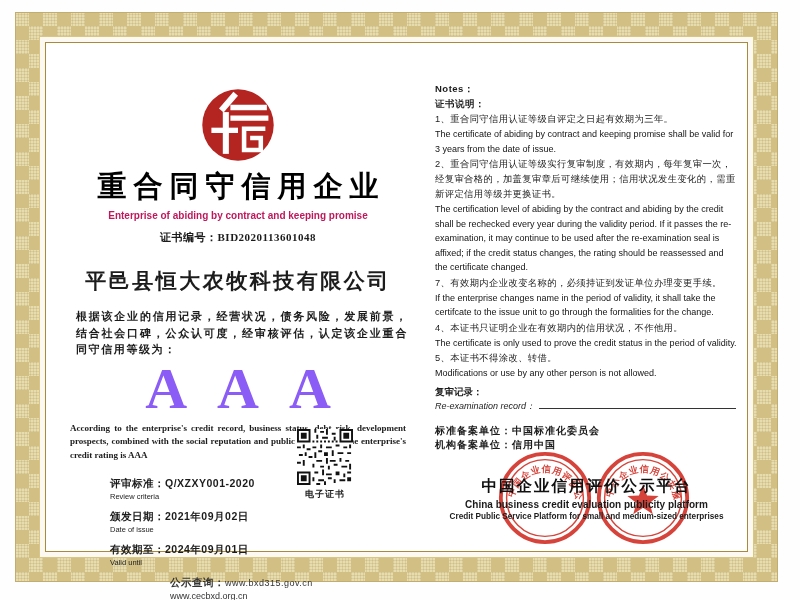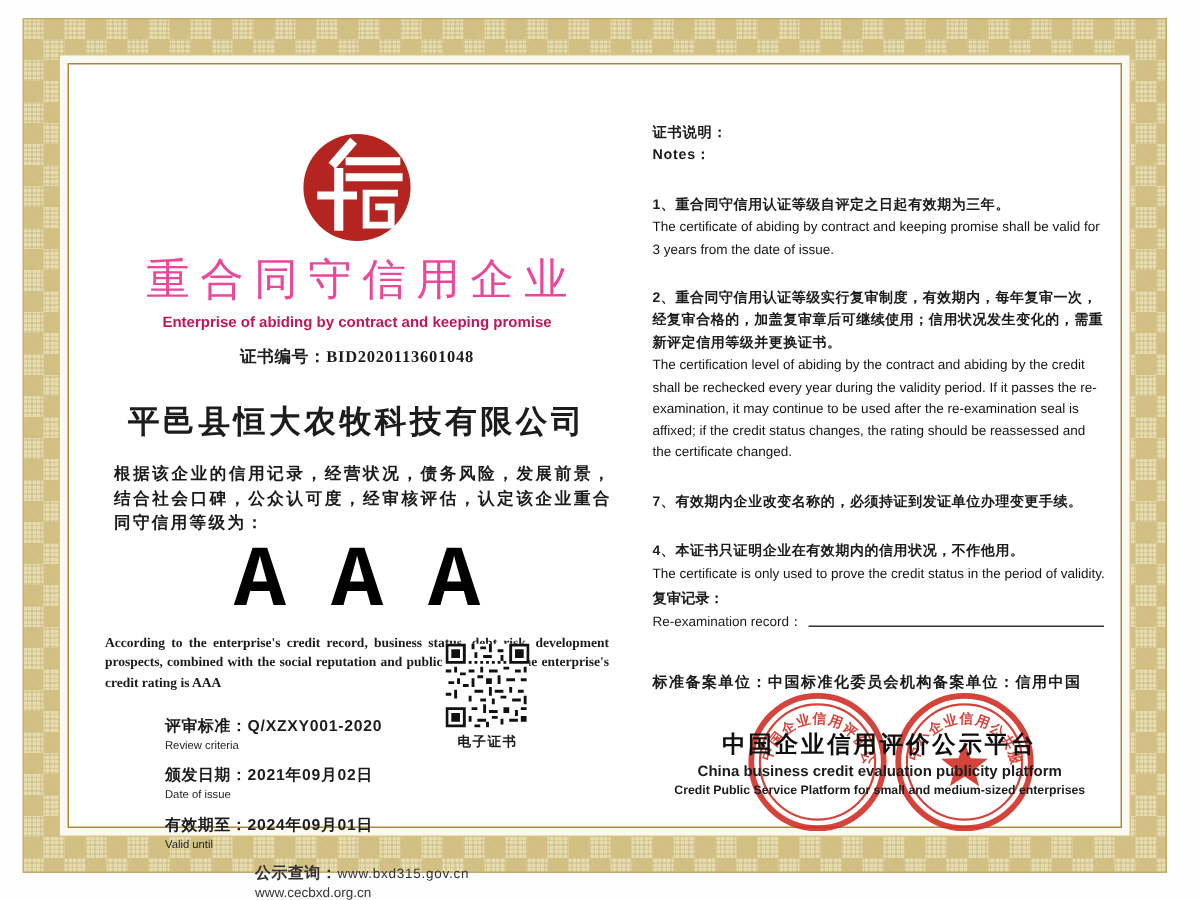--- a/index.html
+++ b/index.html
@@ -22,51 +22,51 @@
   }
   .paper {
     position:absolute; inset:30px; background:#ffffff;
     border:1.5px solid #a98a3d;
     box-shadow:0 0 0 5px #fbf9f1, 0 0 0 6px #d8c682;
   }
 
   
   .col-left { position:absolute; left:12px; top:34px; width:360px; text-align:center; }
   .logo { width:76px; height:76px; margin:10px auto 4px auto; display:block; }
-  .title-cn { font-size:29px; font-weight:400; letter-spacing:7px; margin-right:-7px; color:#ec4899; }
+  .title-cn { font-size:29px; font-weight:700; letter-spacing:7px; margin-right:-7px; color:#000000; }
   .title-en { font-size:10px; font-weight:bold; margin-top:3px; color:#be185d; }
   .cert-no { font-family:"Liberation Serif","DejaVu Serif",serif; font-weight:bold;
              font-size:11px; margin-top:9px; letter-spacing:.5px; }
   .company { font-size:21px; font-weight:800; letter-spacing:2.5px; margin-top:22px; }
   .intro-cn { font-size:11px; font-weight:bold; text-align:justify; line-height:1.5;
               letter-spacing:1.6px; margin:13px 10px 0 18px; }
-  .rating { font-family:Liberation Mono, monospace; font-size:58px; font-weight:bold;
-            color:#000000; letter-spacing:30px; margin-right:-30px; margin-top:2px; line-height:1.0; }
+  .rating { font-family:Liberation Serif, serif; font-size:58px; font-weight:bold;
+            color:#8b5cf6; letter-spacing:30px; margin-right:-30px; margin-top:2px; line-height:1.0; }
   .intro-en { font-family:"Liberation Serif","DejaVu Serif",serif; font-size:9px; font-weight:bold;
               text-align:justify; line-height:1.55; margin:4px 12px 0 12px; }
   .fields { text-align:left; margin:14px 0 0 52px; }
   .field { margin-bottom:9px; }
   .field .row { font-size:10.5px; font-weight:bold; letter-spacing:.5px; }
   .field .sub { font-size:7.5px; color:#222; margin-top:1px; }
   .urls div { font-size:9px; color:#333; line-height:13px; margin-left:60px; }
   .urls .first { margin-left:0; display:inline; }
   .qr-block { position:absolute; left:236px; top:352px; width:62px; text-align:center; }
   .qr-block svg { width:56px; height:56px; display:block; margin:0 auto; }
   .qr-label { font-size:9px; font-weight:bold; margin-top:3px; letter-spacing:1px; }
 
   
   .col-right { position:absolute; left:389px; top:38px; width:303px; text-align:left; }
   .notes-h { font-size:9.5px; font-weight:bold; line-height:15px; letter-spacing:.5px; }
-  .note-cn { font-size:9.3px; font-weight:bold; line-height:15px; letter-spacing:.4px; margin-top:18px; }
+  .note-cn { font-size:9.3px; font-weight:normal; line-height:15px; letter-spacing:.4px; margin-top:1px; }
   .note-en { font-size:9px; line-height:14.5px; color:#141414; }
   .rr-cn { font-size:9.5px; font-weight:bold; line-height:15px; margin-top:3px; }
-  .rr-en { display:flex; align-items:center; font-size:9px; line-height:15px; }
+  .rr-en { display:flex; align-items:flex-start; font-size:9px; line-height:15px;font-style:italic; }
   .rr-line { flex:1; border-bottom:1px solid #333; margin:0 2px 3px 4px; height:10px; }
-  .filing { display:flex; justify-content:flex-start; font-size:10px; font-weight:bold;
-            letter-spacing:1px; margin-top:26px; }
+  .filing { display:flex; justify-content:space-between; font-size:10px; font-weight:bold;
+            letter-spacing:1px; margin-top:10px;flex-direction:column; }
   .platforms { position:relative; margin-top:16px; height:110px; text-align:center; }
   .seal { position:absolute; width:96px; height:96px; opacity:.88; z-index:0; }
   .seal-left { left:62px; top:-18px; }
   .seal-right { left:160px; top:-18px; }
   .plat-text { position:relative; z-index:1; padding-top:8px; }
   .p1cn { font-size:15.5px; font-weight:900; letter-spacing:2px; color:#101010; }
   .p1en { font-size:10px; font-weight:bold; margin-top:2px; }
   .p2cn { font-size:16.5px; font-weight:900; letter-spacing:1.5px; margin-top:4px; }
   .p2en { font-size:8.2px; font-weight:bold; margin-top:2px; }
 </style>
@@ -131,37 +131,42 @@
               <path fill-rule="evenodd" d="M0 22h7v7H0zM1 23h5v5H1zM2 24h3v3h-3z"></path>
               <path d="M8 6h1v1H8zM10 6h1v1h-1zM12 6h1v1h-1zM14 6h1v1h-1zM16 6h1v1h-1zM18 6h1v1h-1zM20 6h1v1h-1z"></path>
               <path d="M9 0h1v2H9zM12 1h2v1h-2zM15 0h1v3h-1zM18 2h2v1h-2zM10 3h1v2h-1zM13 4h3v1h-3zM19 4h1v2h-1zM8 9h2v1H8zM12 8h1v2h-1zM15 9h3v1h-3zM20 8h2v1h-2zM24 9h2v1h-2zM27 8h1v2h-1zM0 9h2v1H0zM3 8h1v2H3zM5 10h2v1H5zM9 12h1v3H9zM11 11h2v1h-2zM14 12h2v2h-2zM18 11h1v3h-1zM21 12h3v1h-3zM26 12h2v1h-2zM1 13h2v1H1zM4 12h1v2H4zM6 14h2v1H6zM10 16h3v1h-3zM15 15h1v3h-1zM17 16h3v1h-3zM22 15h1v2h-1zM25 16h2v1h-2zM0 17h2v1H0zM3 16h1v3H3zM8 18h1v2H8zM12 19h2v1h-2zM16 19h1v2h-1zM19 18h2v1h-2zM23 19h3v1h-3zM27 18h1v3h-1zM9 22h2v1H9zM13 21h1v3h-1zM15 23h3v1h-3zM20 22h2v2h-2zM24 23h1v2h-1zM26 22h2v1h-2zM8 25h1v2H8zM11 26h3v1h-3zM16 25h2v1h-2zM19 26h1v2h-1zM22 26h3v1h-3zM26 25h2v2h-2zM10 28h2v1h-2zM14 27h1v2h-1z"></path>
             </g>
           </svg>
           <div class="qr-label">电子证书</div>
         </div>
       </div>
 
       <div class="col-right">
+        <div class="notes-h">Notes：</div>
         <div class="notes-h">证书说明：</div>
-        <div class="notes-h">Notes：</div>
 
         <div>
           <div class="note-cn">1、重合同守信用认证等级自评定之日起有效期为三年。</div>
           <div class="note-en">The certificate of abiding by contract and keeping promise shall be valid for 3 years from the date of issue.</div>
         </div>
         <div>
           <div class="note-cn">2、重合同守信用认证等级实行复审制度，有效期内，每年复审一次，经复审合格的，加盖复审章后可继续使用；信用状况发生变化的，需重新评定信用等级并更换证书。</div>
           <div class="note-en">The certification level of abiding by the contract and abiding by the credit shall be rechecked every year during the validity period. If it passes the re-examination, it may continue to be used after the re-examination seal is affixed; if the credit status changes, the rating should be reassessed and the certificate changed.</div>
         </div>
         <div>
           <div class="note-cn">7、有效期内企业改变名称的，必须持证到发证单位办理变更手续。</div>
+          <div class="note-en">If the enterprise changes name in the period of validity, it shall take the certifcate to the issue unit to go through the formalities for the change.</div>
         </div>
         <div>
           <div class="note-cn">4、本证书只证明企业在有效期内的信用状况，不作他用。</div>
           <div class="note-en">The certificate is only used to prove the credit status in the period of validity.</div>
+        </div>
+        <div>
+          <div class="note-cn">5、本证书不得涂改、转借。</div>
+          <div class="note-en">Modifications or use by any other person is not allowed.</div>
         </div>
 
         <div class="rr-cn">复审记录：</div>
         <div class="rr-en">
           <span>Re-examination record：</span>
           <span class="rr-line"></span>
         </div>
 
         <div class="filing">
           <span>标准备案单位：中国标准化委员会</span>

